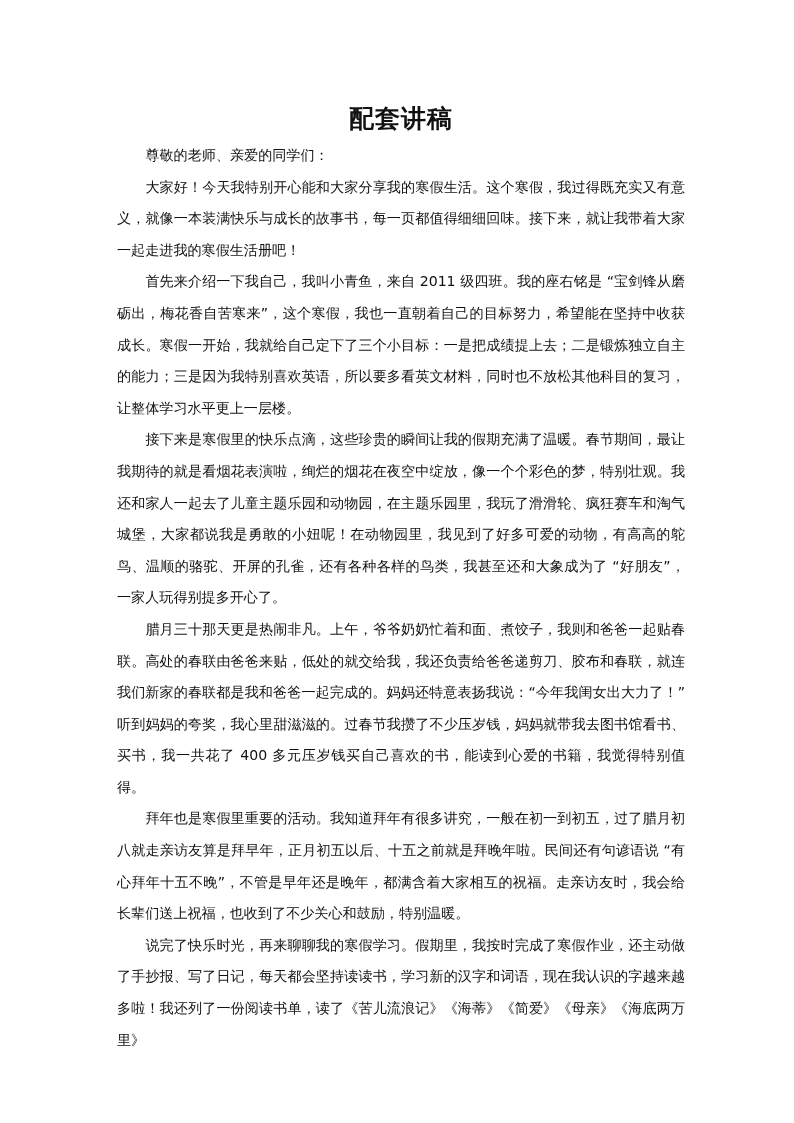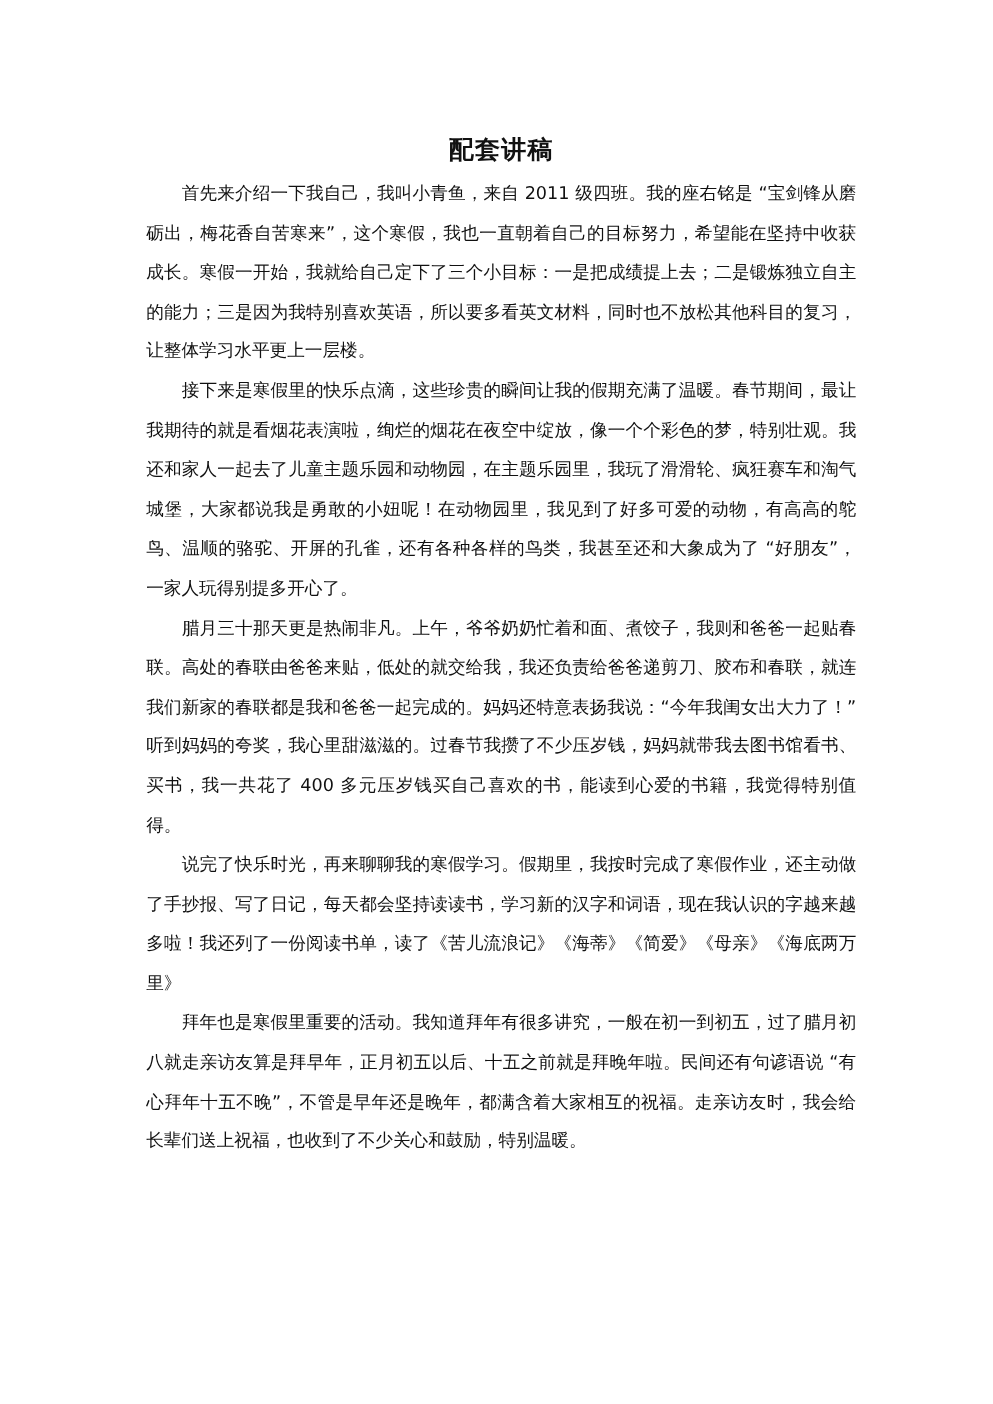--- a/index.html
+++ b/index.html
@@ -16,21 +16,21 @@
       color: #111111;
     }
     .page {
       position: absolute;
       left: 117px;
       top: 98px;
       width: 568px;
     }
     .title {
       text-align: center;
-      font-size: 20px;
+      font-size: 25px;
       font-weight: bold;
       font-family: "DejaVu Serif", "Liberation Serif", serif;
       height: 42px;
       line-height: 42px;
       margin: 0;
       letter-spacing: 1px;
       color: #111;
     }
     .para {
       margin: 0;
@@ -46,18 +46,20 @@
       font-size: 14.1px;
       line-height: 31.6px;
       text-indent: 28.4px;
     }
   </style>
 </head>
 <body>
 
 <div class="page">
   <h1 class="title">配套讲稿</h1>
+  <p class="greeting">尊敬的老师、亲爱的同学们：</p>
+  <p class="para">大家好！今天我特别开心能和大家分享我的寒假生活。这个寒假，我过得既充实又有意义，就像一本装满快乐与成长的故事书，每一页都值得细细回味。接下来，就让我带着大家一起走进我的寒假生活册吧！</p>
   <p class="para">首先来介绍一下我自己，我叫小青鱼，来自 2011 级四班。我的座右铭是 “宝剑锋从磨砺出，梅花香自苦寒来”，这个寒假，我也一直朝着自己的目标努力，希望能在坚持中收获成长。寒假一开始，我就给自己定下了三个小目标：一是把成绩提上去；二是锻炼独立自主的能力；三是因为我特别喜欢英语，所以要多看英文材料，同时也不放松其他科目的复习，让整体学习水平更上一层楼。</p>
   <p class="para">接下来是寒假里的快乐点滴，这些珍贵的瞬间让我的假期充满了温暖。春节期间，最让我期待的就是看烟花表演啦，绚烂的烟花在夜空中绽放，像一个个彩色的梦，特别壮观。我还和家人一起去了儿童主题乐园和动物园，在主题乐园里，我玩了滑滑轮、疯狂赛车和淘气城堡，大家都说我是勇敢的小妞呢！在动物园里，我见到了好多可爱的动物，有高高的鸵鸟、温顺的骆驼、开屏的孔雀，还有各种各样的鸟类，我甚至还和大象成为了 “好朋友”，一家人玩得别提多开心了。</p>
   <p class="para">腊月三十那天更是热闹非凡。上午，爷爷奶奶忙着和面、煮饺子，我则和爸爸一起贴春联。高处的春联由爸爸来贴，低处的就交给我，我还负责给爸爸递剪刀、胶布和春联，就连我们新家的春联都是我和爸爸一起完成的。妈妈还特意表扬我说：“今年我闺女出大力了！” 听到妈妈的夸奖，我心里甜滋滋的。过春节我攒了不少压岁钱，妈妈就带我去图书馆看书、买书，我一共花了 400 多元压岁钱买自己喜欢的书，能读到心爱的书籍，我觉得特别值得。</p>
+  <p class="para">拜年也是寒假里重要的活动。我知道拜年有很多讲究，一般在初一到初五，过了腊月初八就走亲访友算是拜早年，正月初五以后、十五之前就是拜晚年啦。民间还有句谚语说 “有心拜年十五不晚”，不管是早年还是晚年，都满含着大家相互的祝福。走亲访友时，我会给长辈们送上祝福，也收到了不少关心和鼓励，特别温暖。</p>
   <p class="para">说完了快乐时光，再来聊聊我的寒假学习。假期里，我按时完成了寒假作业，还主动做了手抄报、写了日记，每天都会坚持读读书，学习新的汉字和词语，现在我认识的字越来越多啦！我还列了一份阅读书单，读了《苦儿流浪记》《海蒂》《简爱》《母亲》《海底两万里》</p>
-  <p class="para">拜年也是寒假里重要的活动。我知道拜年有很多讲究，一般在初一到初五，过了腊月初八就走亲访友算是拜早年，正月初五以后、十五之前就是拜晚年啦。民间还有句谚语说 “有心拜年十五不晚”，不管是早年还是晚年，都满含着大家相互的祝福。走亲访友时，我会给长辈们送上祝福，也收到了不少关心和鼓励，特别温暖。</p>
 </div>
 
 </body></html>

